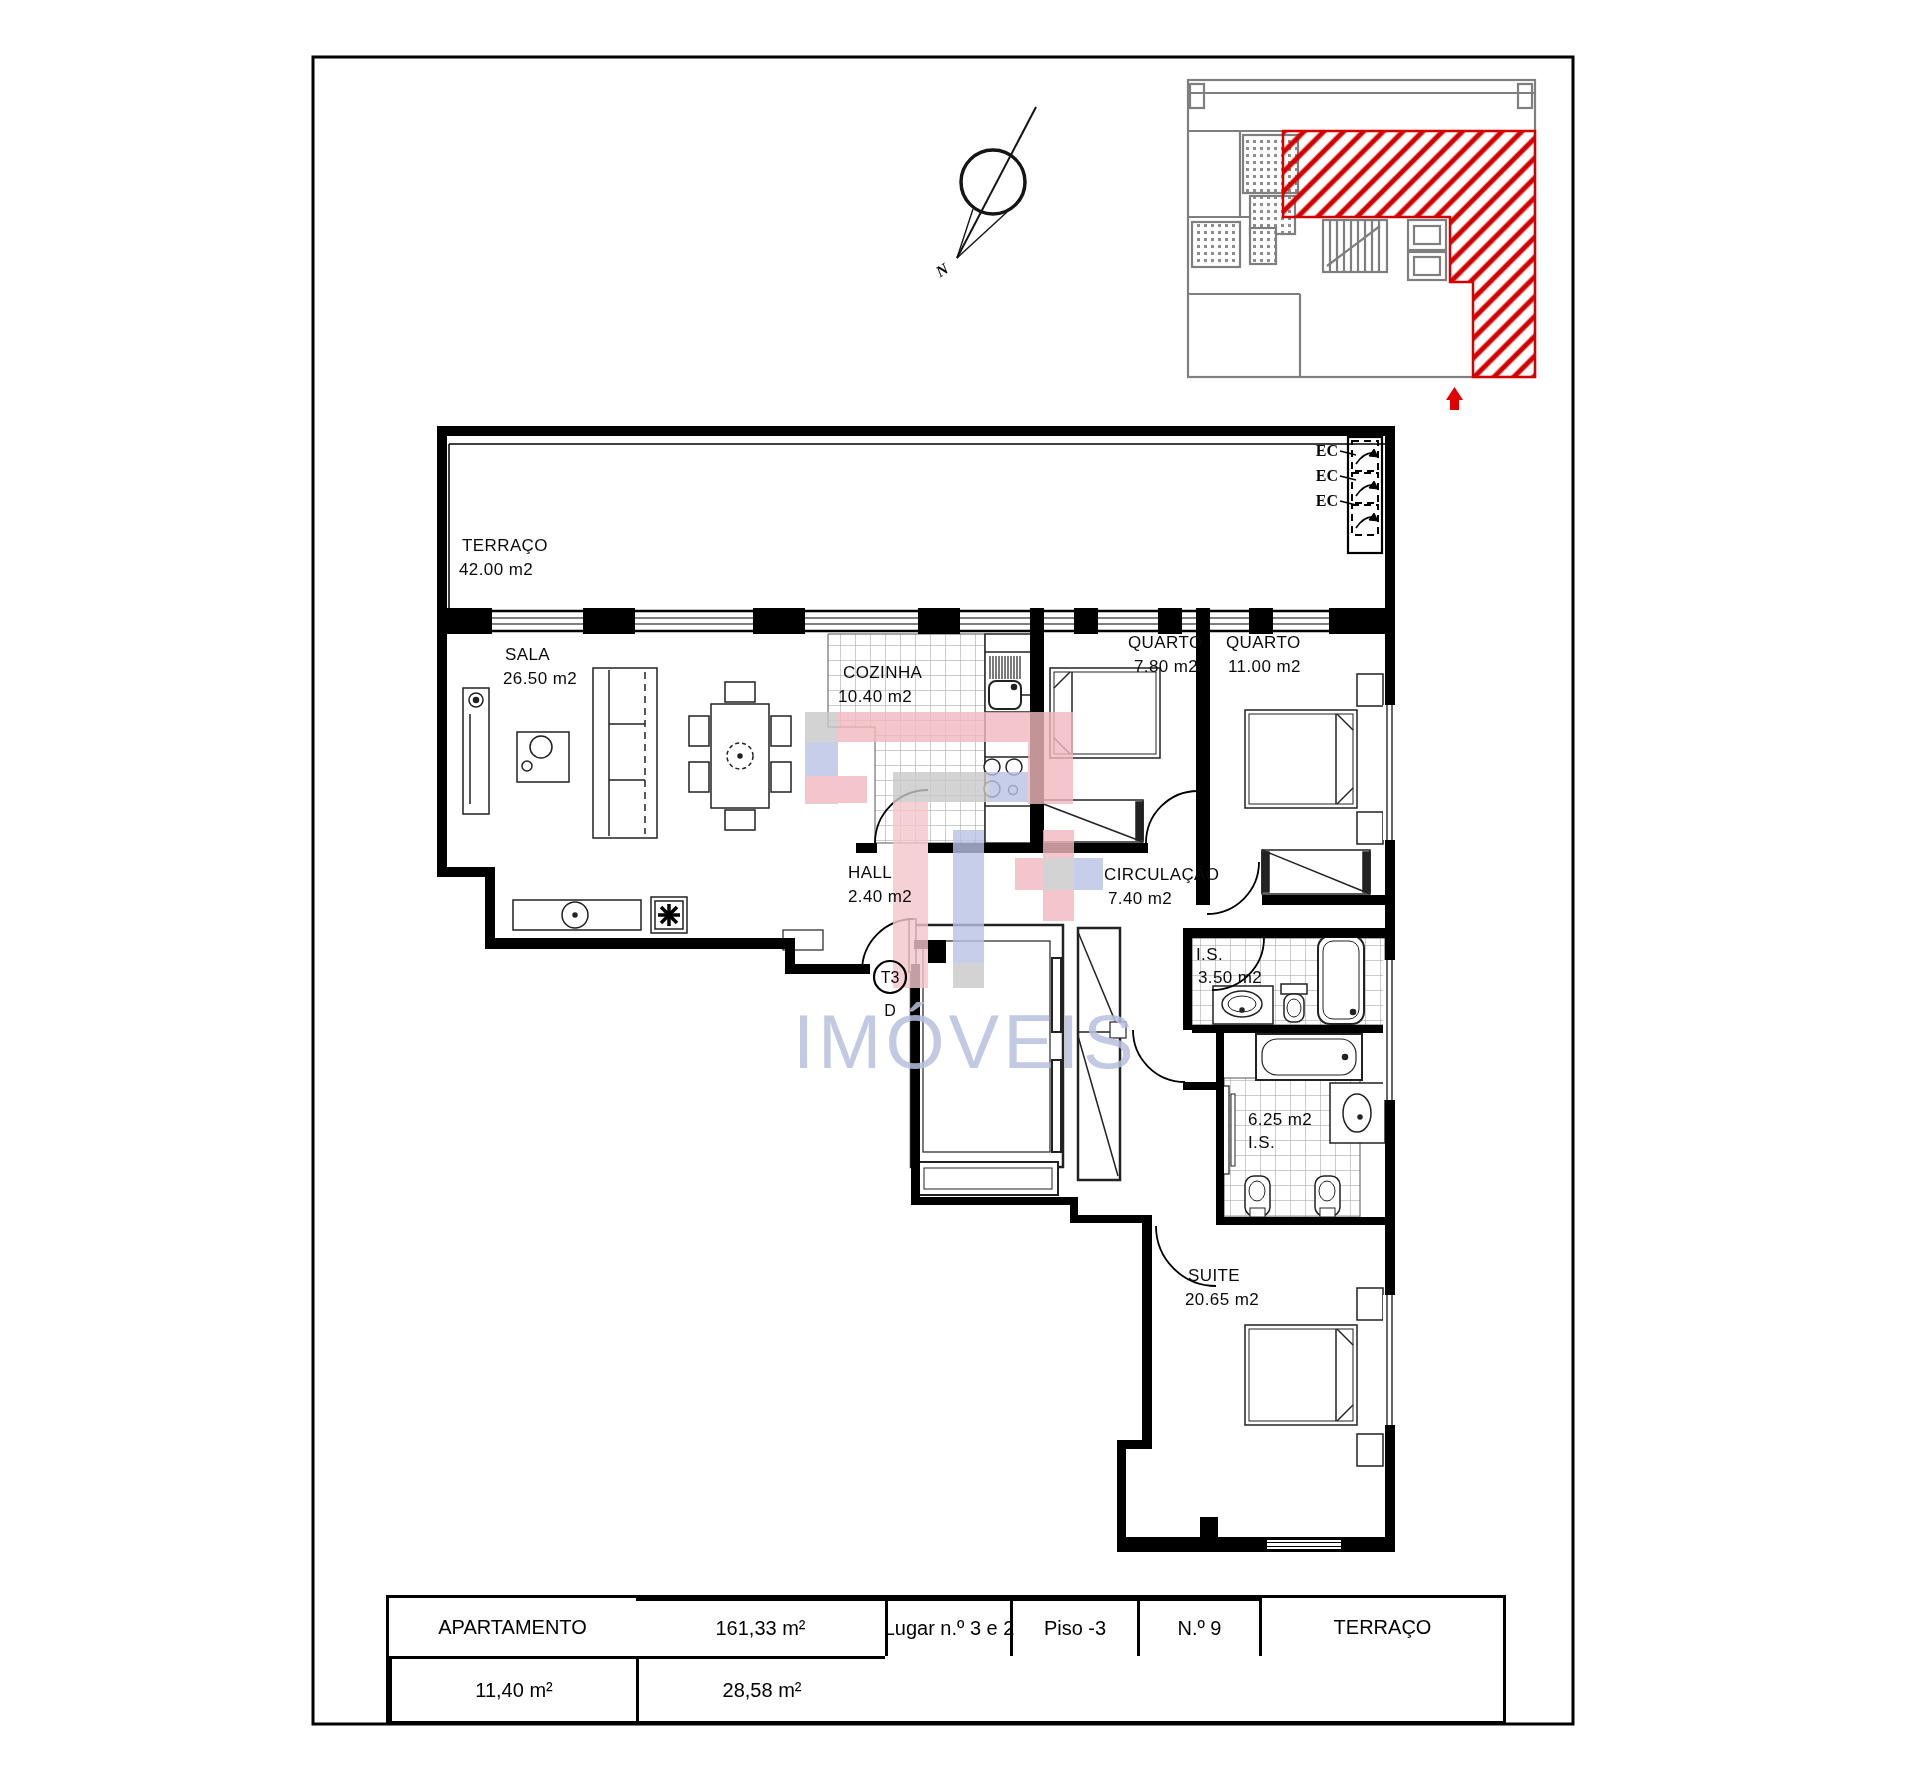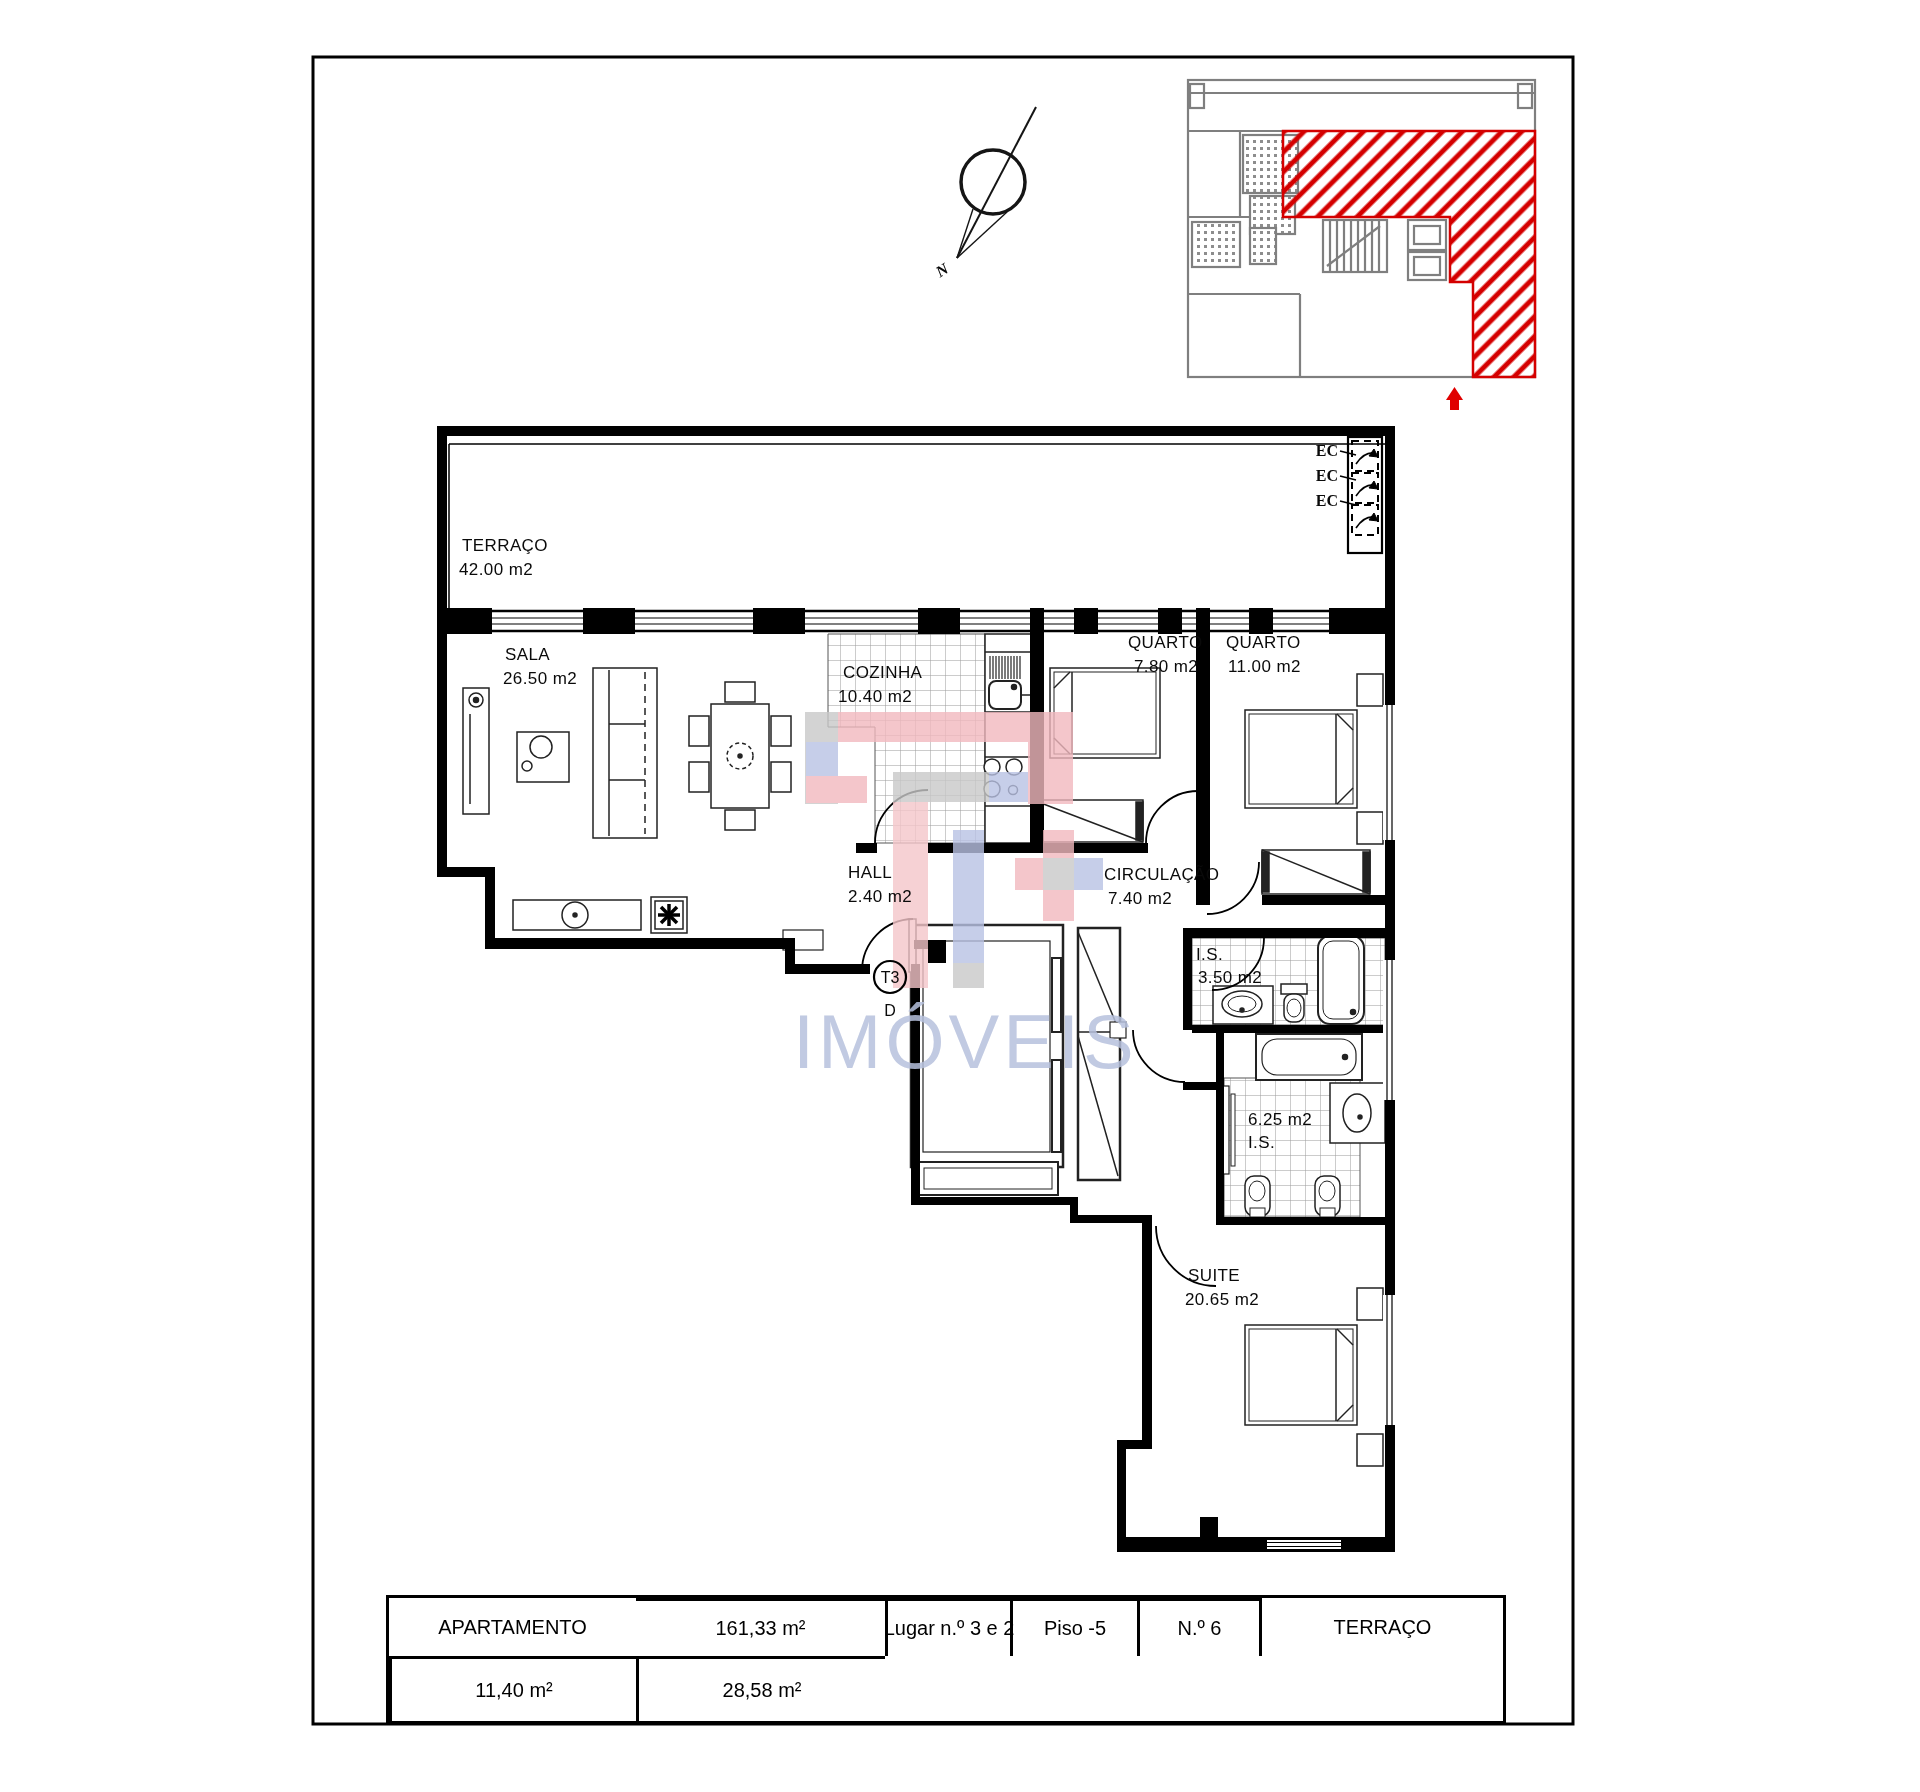--- a/index.html
+++ b/index.html
@@ -419,19 +419,19 @@
     <text class="unit-label" x="890" y="1016" text-anchor="middle" font-size="20">D</text>
   </g>
 </svg>
 
 
 <div id="summary-table">
   <div class="tc hdr first h-apart">APARTAMENTO</div>
   <div class="tc hdr h-terraco">TERRAÇO</div>
   <div class="tc first">161,33 m²</div>
   <div class="tc">Lugar n.º 3 e 2</div>
-  <div class="tc">Piso -5</div>
-  <div class="tc">N.º 6</div>
+  <div class="tc">Piso -3</div>
+  <div class="tc">N.º 9</div>
   <div class="tc">11,40 m²</div>
   <div class="tc">28,58 m²</div>
 </div>
 
 </div>
 
 </body></html>

